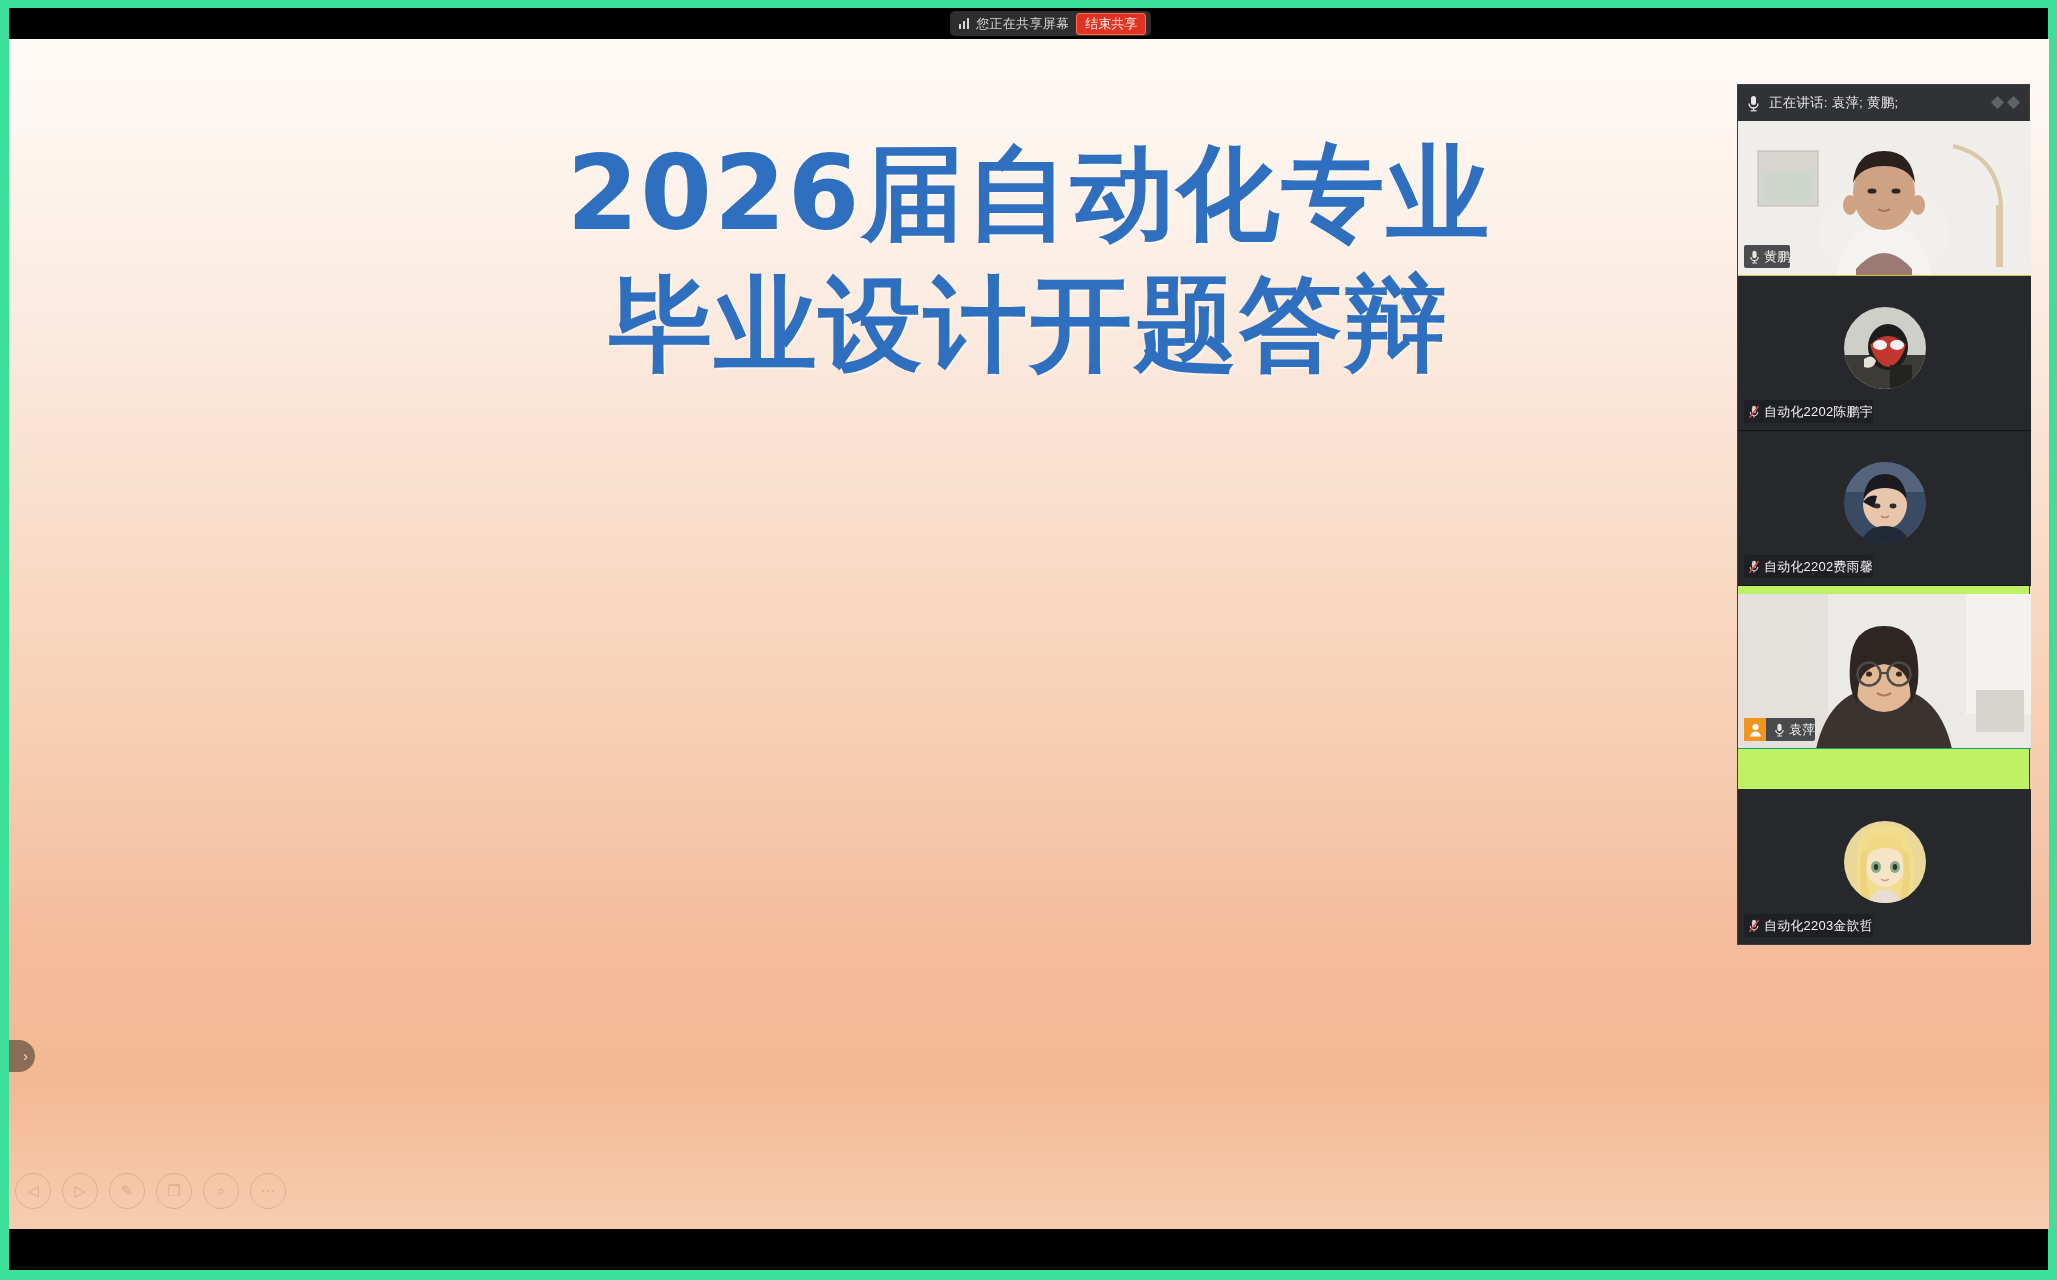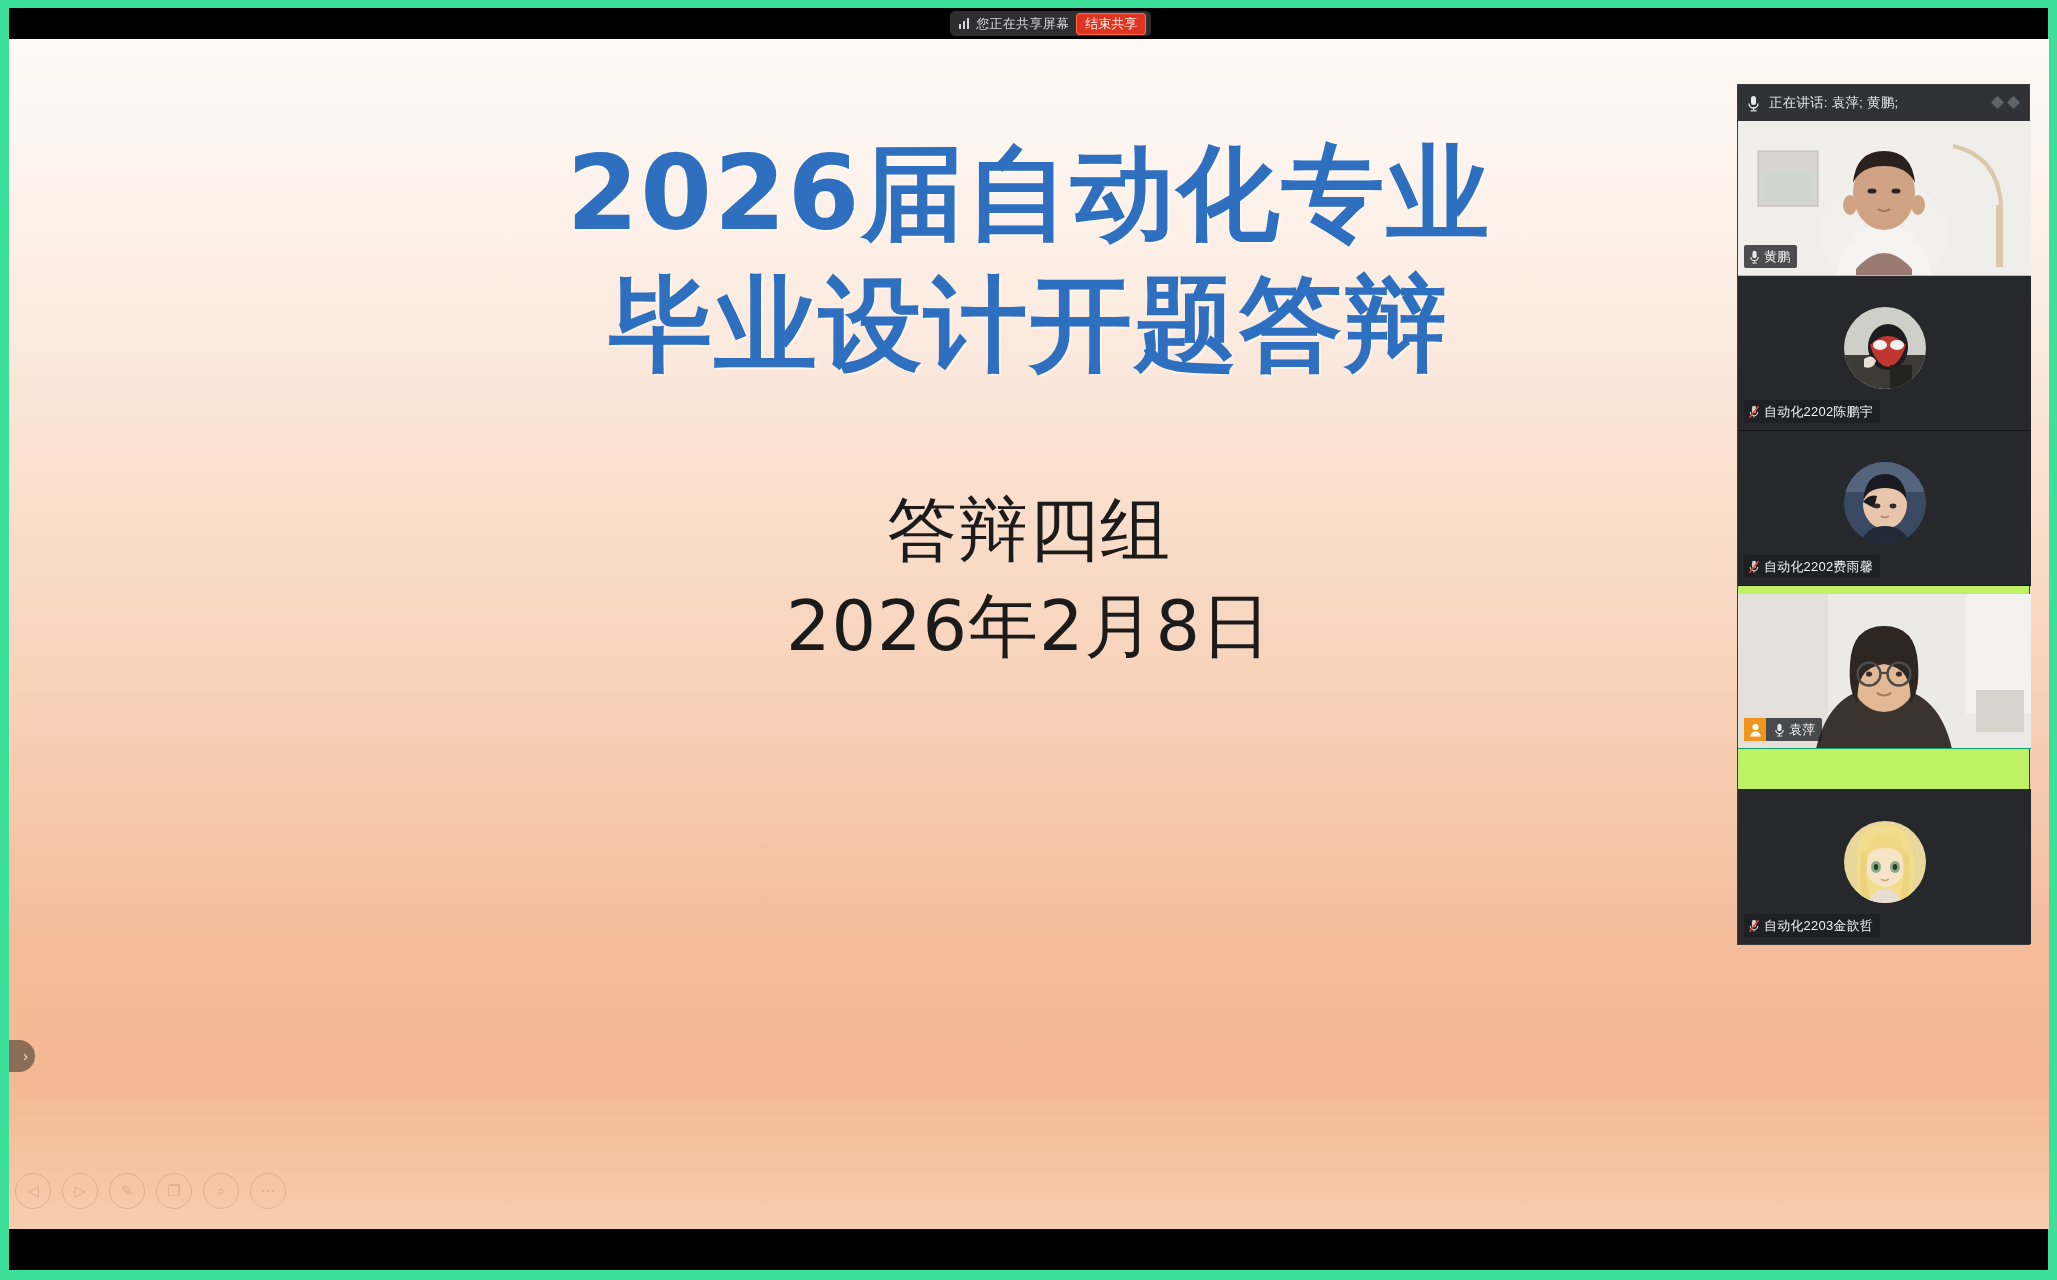--- a/index.html
+++ b/index.html
@@ -174,21 +174,20 @@
 
   .videoFill { position: absolute; inset: 0; }
 
   
   .nameplate {
     position: absolute; left: 6px; bottom: 7px;
     display: flex; align-items: center;
     background: rgba(30,31,34,.78);
     border-radius: 2px;
     height: 23px;
-    padding-right: 7px;
     z-index: 5;
   }
   .host-badge {
     width: 22px; height: 23px; background: #f0961e;
     display: flex; align-items: center; justify-content: center;
     margin-right: 3px;
   }
   .np-mic { width: 20px; display:flex; align-items:center; justify-content:center; }
   .np-name { color: #f1f1f1; font-size: 13px; white-space: nowrap; letter-spacing: .2px; }
 
@@ -219,22 +218,20 @@
     </div>
   </div>
 
   <div id="slide">
 
     <div id="slide-watermark"></div>
 
     <div id="slide-inner">
       <div id="slide-title">2026届自动化专业
 毕业设计开题答辩</div>
-      <div id="slide-subtitle">答辩四组
-2026年2月8日</div>
     </div>
 
     <div id="panel-handle">
       <span>›</span>
     </div>
 
     <div id="slide-toolbar">
       <div class="tool-btn">
         <span>◁</span>
       </div>

